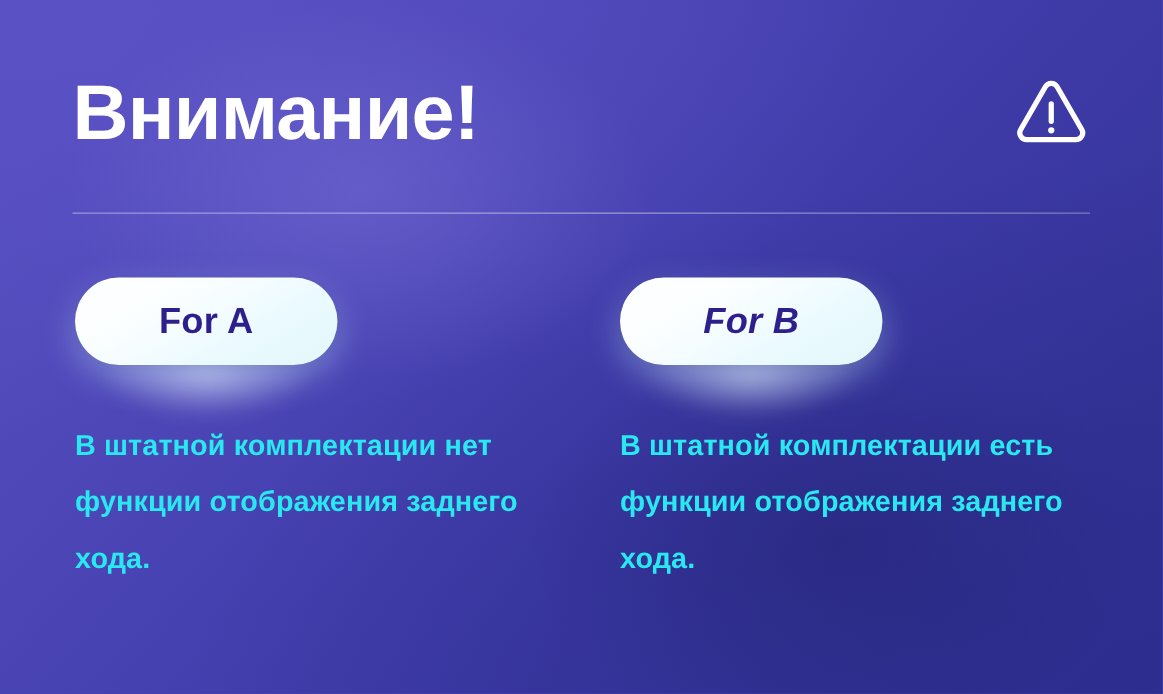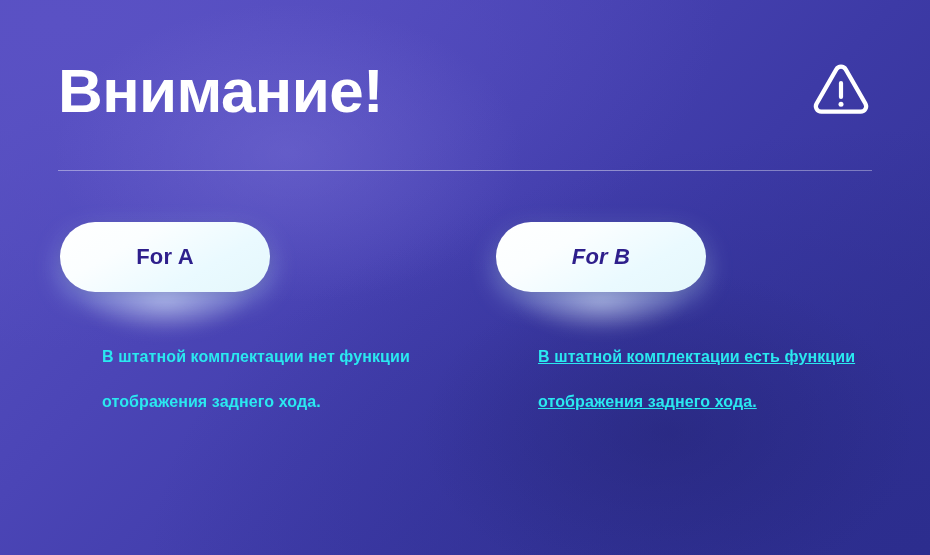--- a/index.html
+++ b/index.html
@@ -136,41 +136,40 @@
     height: 70px;
     border-radius: 40px;
     background: linear-gradient(150deg, #ffffff 0%, #fbfeff 32%, #eafaff 68%, #e4f7fb 100%);
     box-shadow:
       0 10px 26px rgba(200,235,255,0.38),
       0 2px 8px rgba(20,20,80,0.18);
     z-index: 2;
   }
 
   .pill-label {
-    font-size: 22px;
+    font-size: 29px;
     font-weight: 700;
     color: #2e1f8c;
     letter-spacing: 0.2px;
     line-height: 1;
   }
 
   .col-b .pill { width: 210px; font-style: italic; }
 
   
   .body-text {
     margin-top: 42px;
-    font-size: 16px;
+    font-size: 23px;
     font-weight: 700;
     line-height: 45px;
     color: #2ae8f0;
     letter-spacing: 0.1px;
     width: 386px;
-    margin-left: 42px;
-  }
-  .col-b .body-text { width: 392px; text-decoration: underline; }
+  }
+  .col-b .body-text { width: 392px; }
 </style>
 </head>
 <body>
 
 <div id="slide">
 
   <div class="bg-sheen"></div>
   <div class="bg-deep"></div>
 
   <div class="header">

